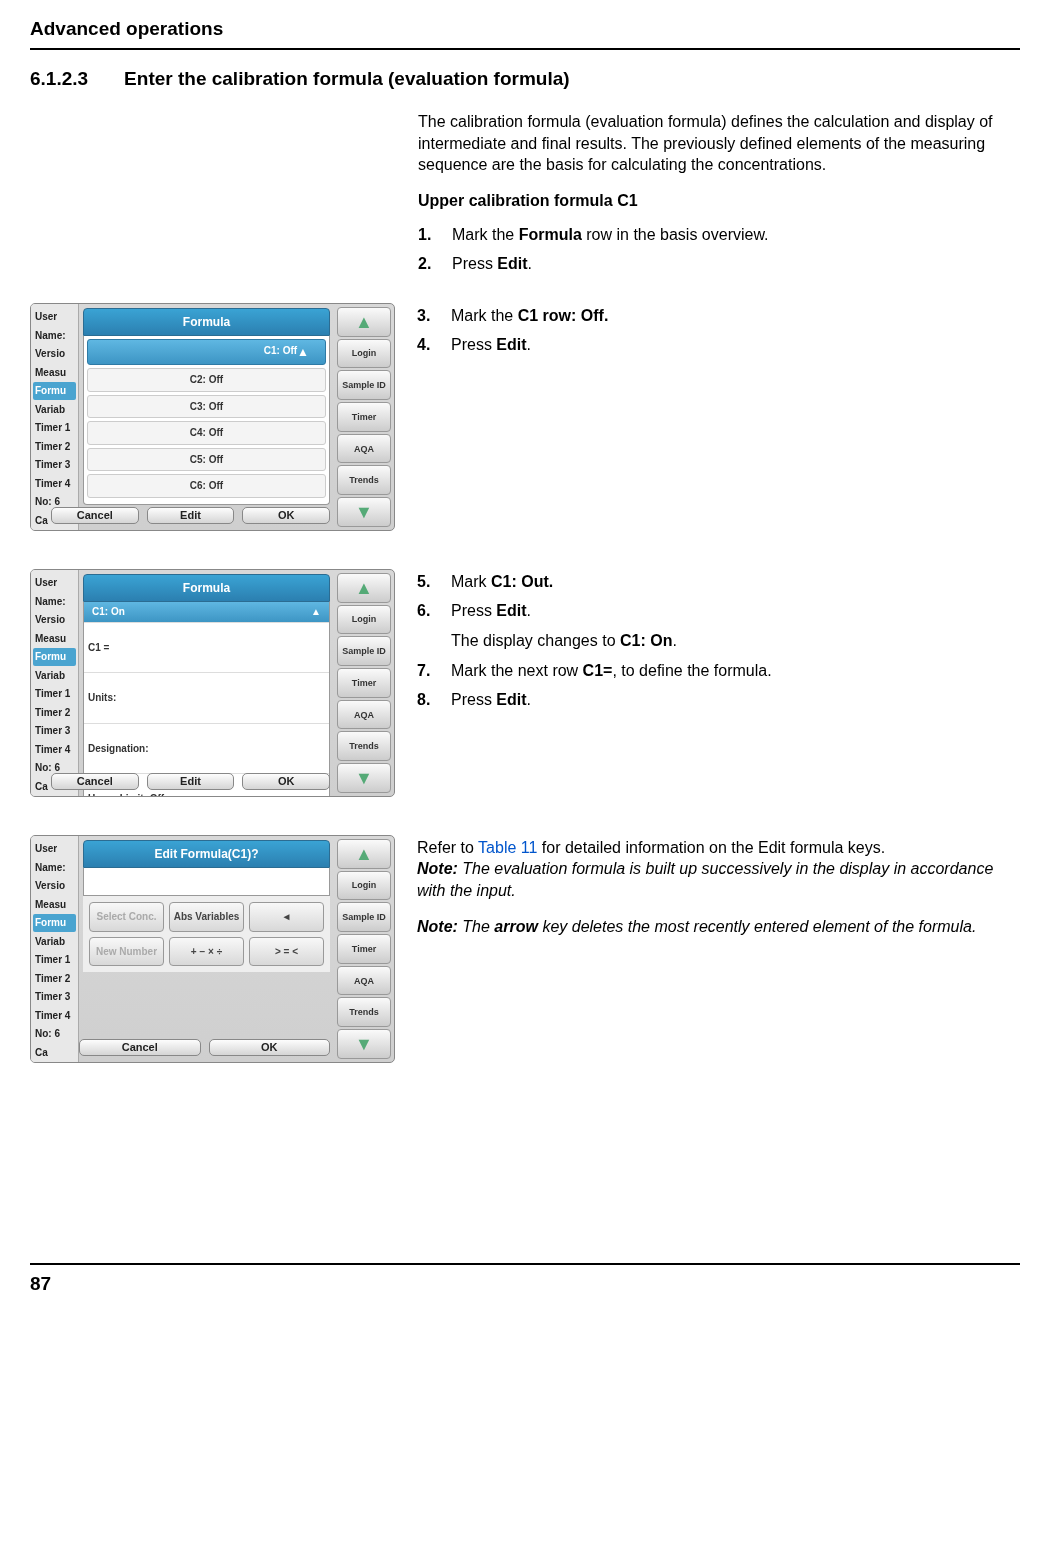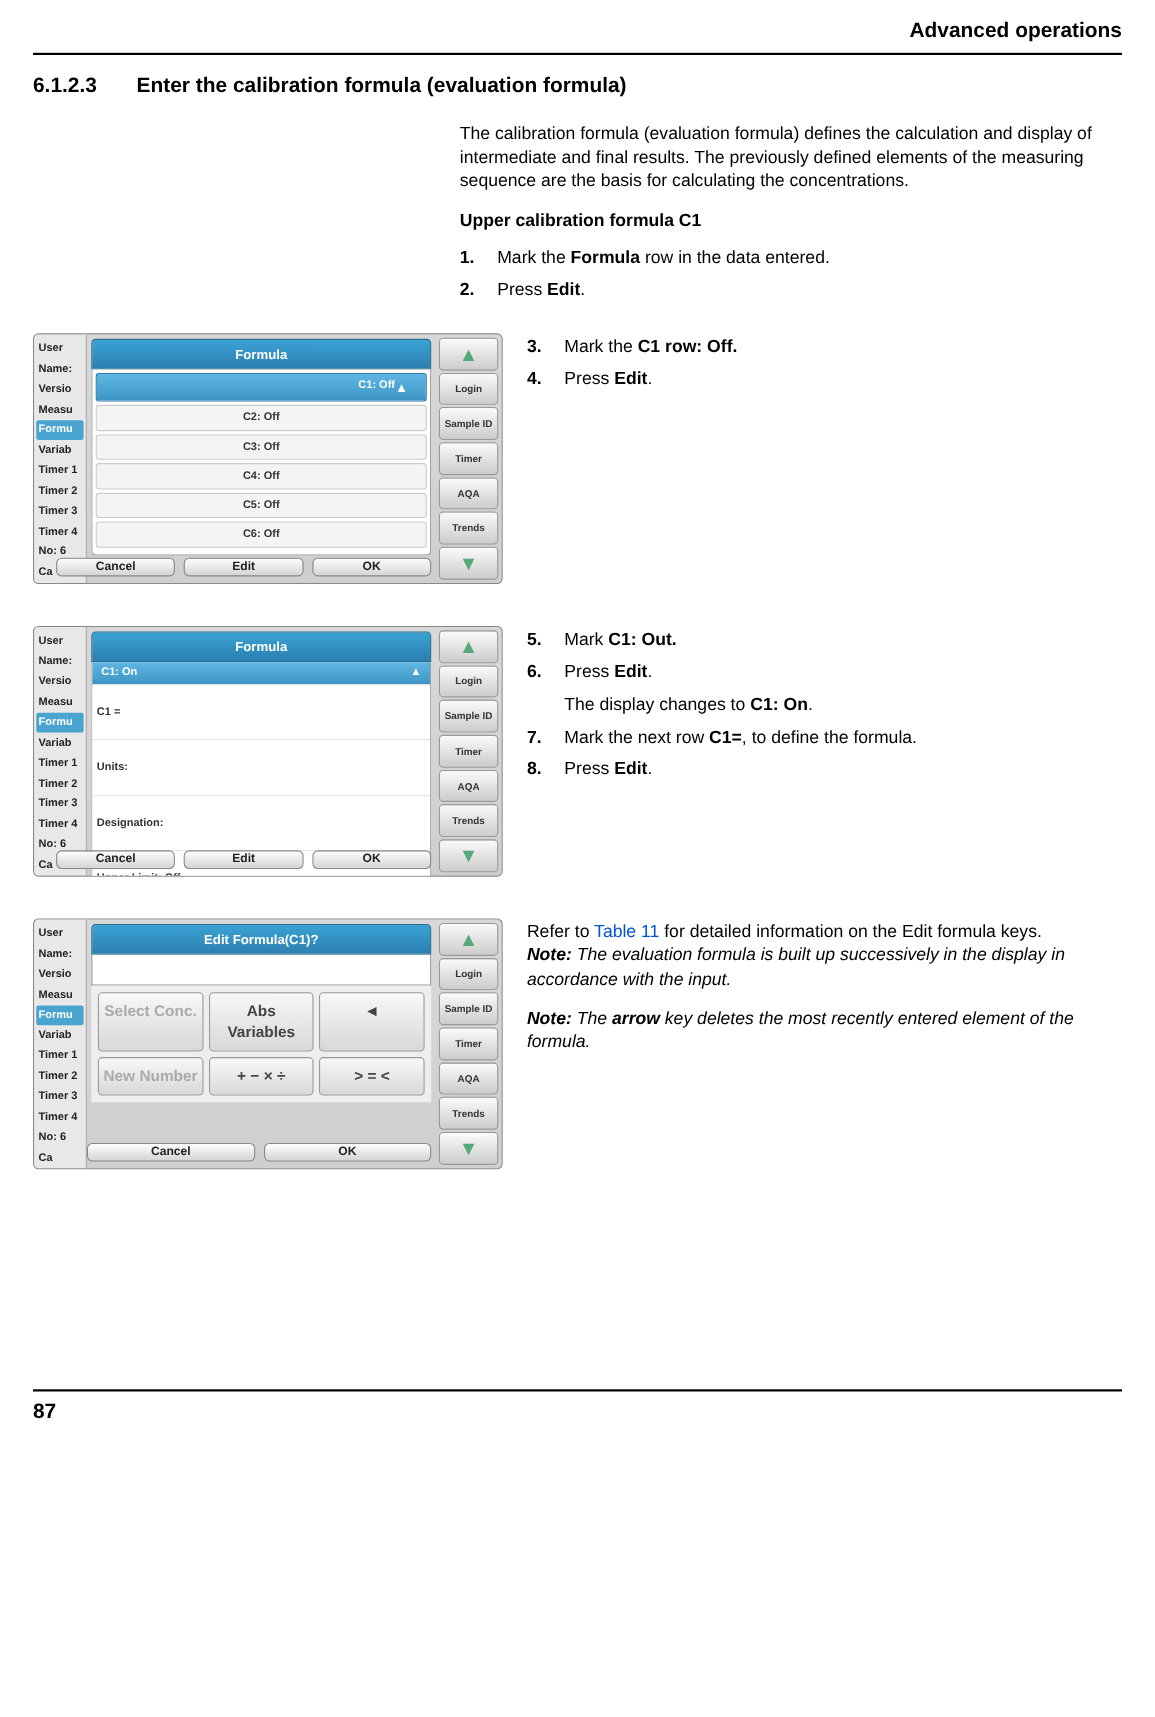--- a/index.html
+++ b/index.html
@@ -7,21 +7,21 @@
     font-family: Arial, Helvetica, sans-serif;
     font-size: 16px;
     color: #000;
     background: #fff;
     width: 1050px;
     margin: 0 auto;
     padding: 16px 30px 24px 30px;
     line-height: 1.35;
   }
   .header-title {
-    text-align: right;
+    text-align: left;
     font-weight: bold;
     font-size: 19px;
     padding-bottom: 6px;
   }
   .top-rule { border-top: 2px solid #000; margin-bottom: 16px; }
   .section-heading {
     font-weight: bold;
     font-size: 19px;
     display: flex;
     gap: 36px;
@@ -39,21 +39,21 @@
   .sub-line { padding-left: 34px; margin-bottom: 8px; display:block;}
   .block { display: flex; gap: 22px; margin-bottom: 38px; align-items: flex-start; }
   .text-col { flex: 1; padding-top: 2px; }
   .text-col .step-row { margin-bottom: 8px; }
   .note-label { font-weight: bold; }
   .note { font-style: italic; margin-bottom: 14px; }
   .link { color: #0055cc; }
 
   
   .shot {
-    width: 427px; height: 228px;
+    width: 365px; height: 228px;
     border: 1px solid #888; border-radius: 5px;
     background: linear-gradient(#d8d8d8,#cfcfcf);
     position: relative; overflow: hidden; font-size: 11px;
     filter: blur(.15px);
   }
   .shot .leftcol {
     position: absolute; left:0; top:0; bottom:0; width:48px;
     background:#e8e8e8; padding:4px 2px;
     border-right:1px solid #aaa; font-size:10px; color:#222;
   }
@@ -102,21 +102,21 @@
     display:flex; align-items:center; justify-content:center;
     font-weight:bold; font-size:11px; color:#222;
   }
   .shot .infoline{
     background:#fff; border-bottom:1px solid #ddd;
     padding:18px 4px; font-weight:bold; color:#333; font-size:10px;
   }
   .shot .key{
     background:linear-gradient(#f8f8f8,#d8d8d8); border:1px solid #999;
     border-radius:4px; text-align:center; padding:7px 2px;
-    font-weight:bold; color:#444; font-size:14px;
+    font-weight:bold; color:#444; font-size:10px;
   }
   .shot .key.disabled{ color:#aaa; }
   .keygrid{
     display:grid; grid-template-columns:repeat(3,1fr); gap:5px; padding:6px;
     background:#eee;
   }
 
   .bottom-rule { border-top:2px solid #000; margin-top:200px;}
   .page-num { text-align:left; font-weight:bold; font-size:19px; margin-top:6px; }
   b{font-weight:bold;}
@@ -131,21 +131,21 @@
   <span>6.1.2.3</span>
   <span>Enter the calibration formula (evaluation formula)</span>
 </div>
 
 <div class="content-col">
   <p>The calibration formula (evaluation formula) defines the calculation and display of intermediate and final results. The previously defined elements of the measuring sequence are the basis for calculating the concentrations.</p>
   <p class="sub-head">Upper calibration formula C1</p>
   <div class="step-row">
     <span class="step-num">1.</span>
     <span class="step-text">
-      <span>Mark the </span><b>Formula</b><span> row in the data entered.</span>
+      <span>Mark the </span><b>Formula</b><span> row in the basis overview.</span>
     </span>
   </div>
   <div class="step-row">
     <span class="step-num">2.</span>
     <span class="step-text">
       <span>Press </span><b>Edit</b><span>.</span>
     </span>
   </div>
 </div>
 

